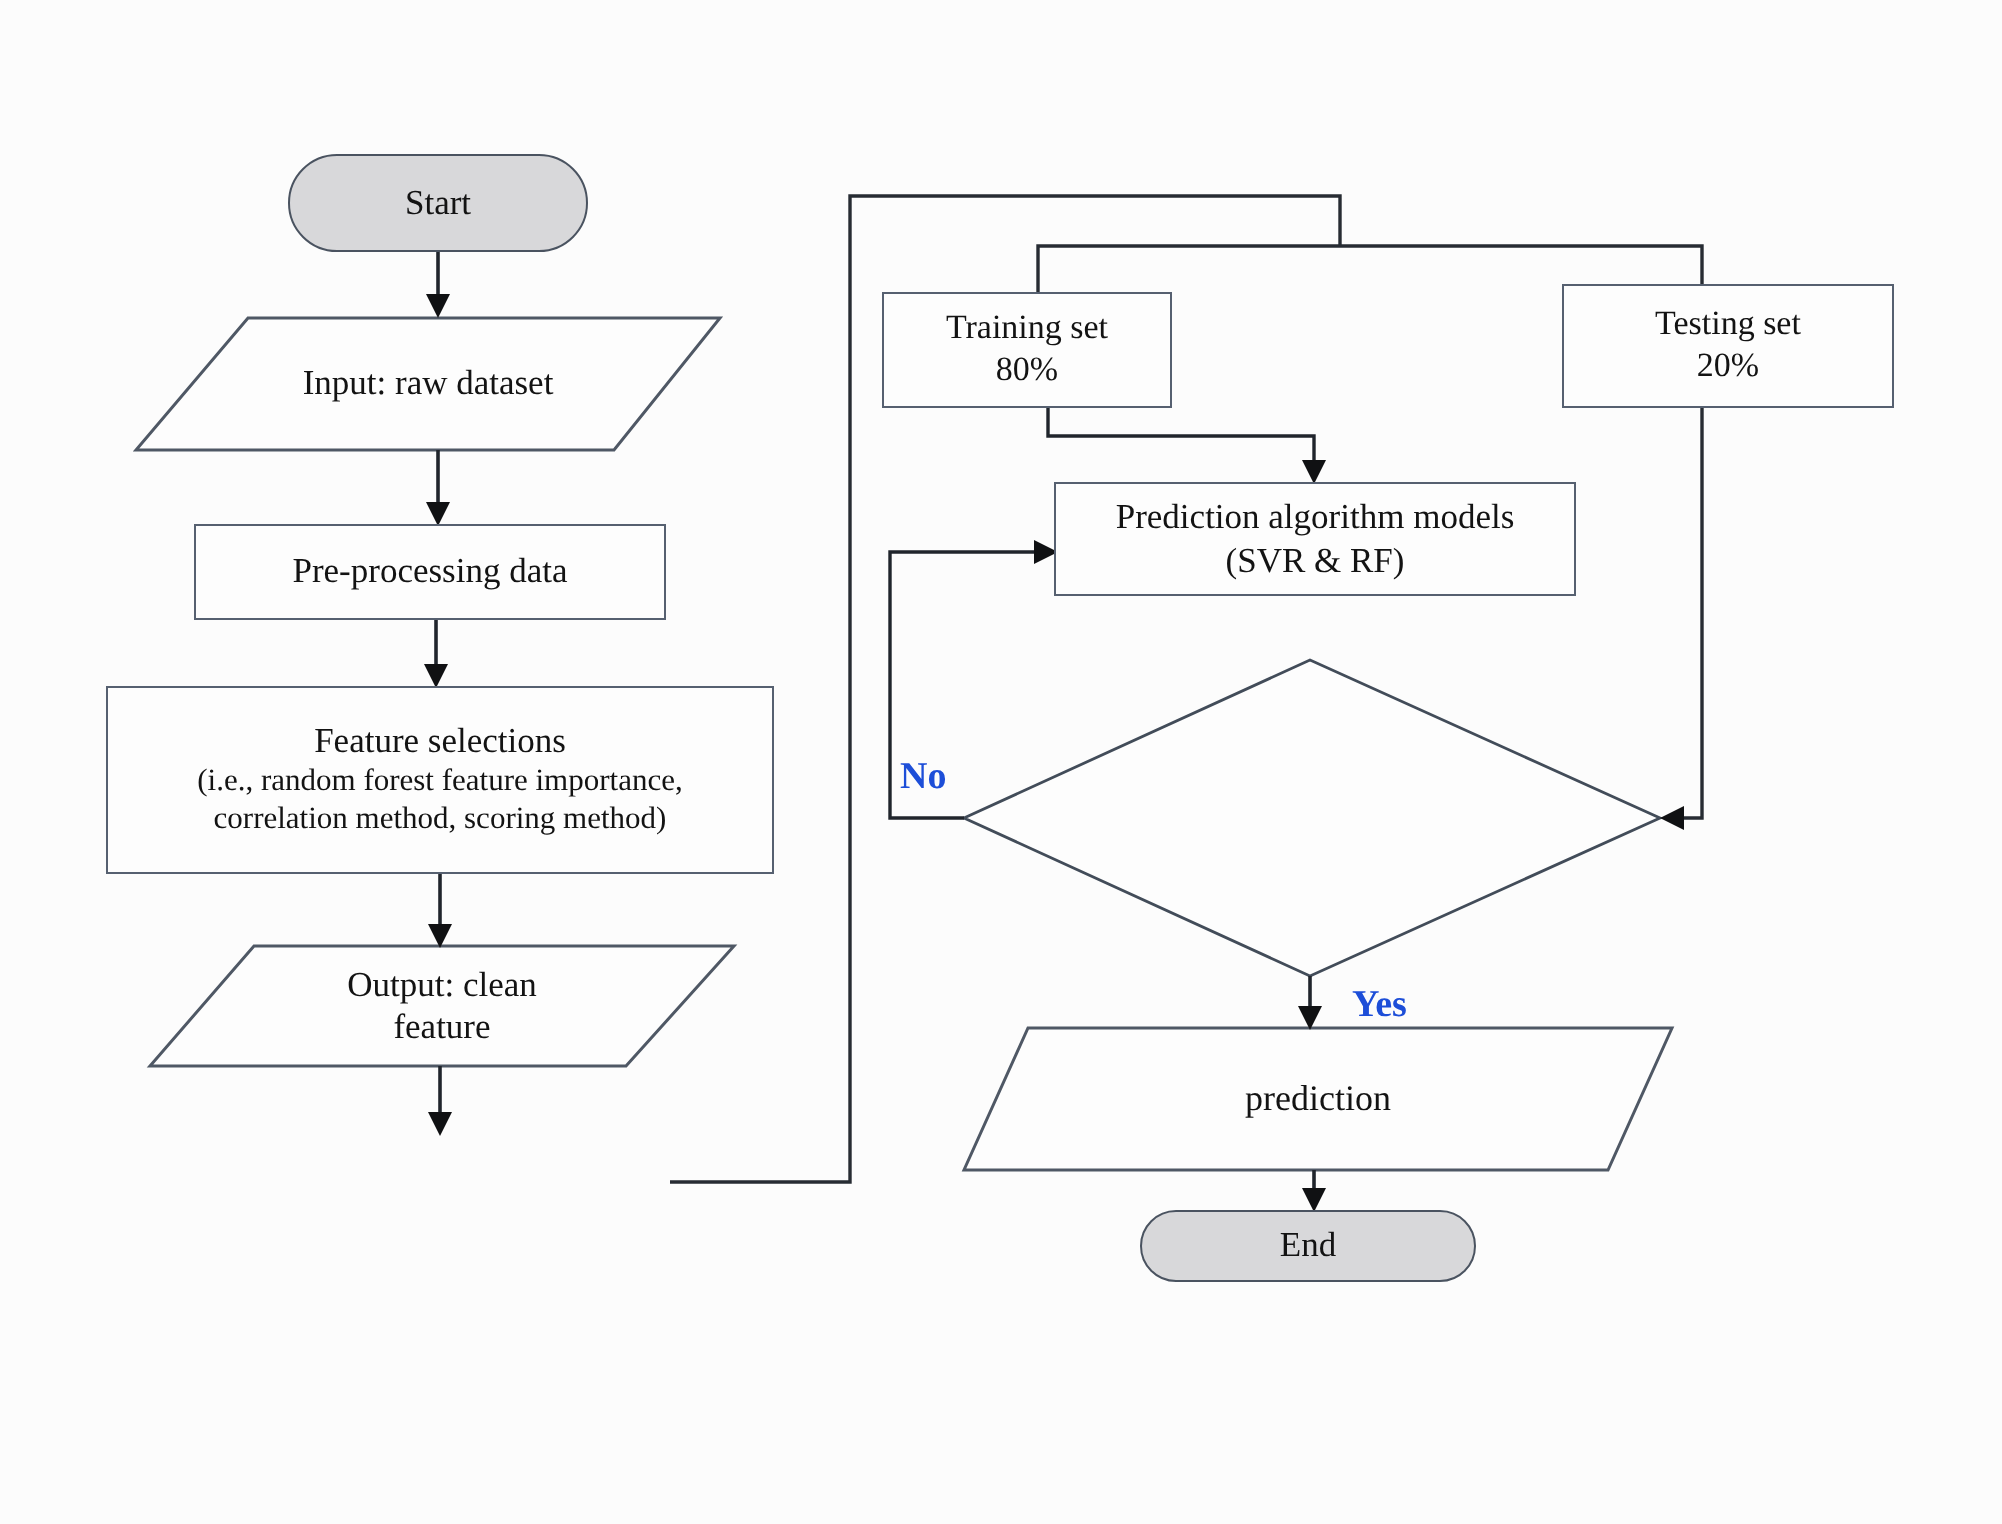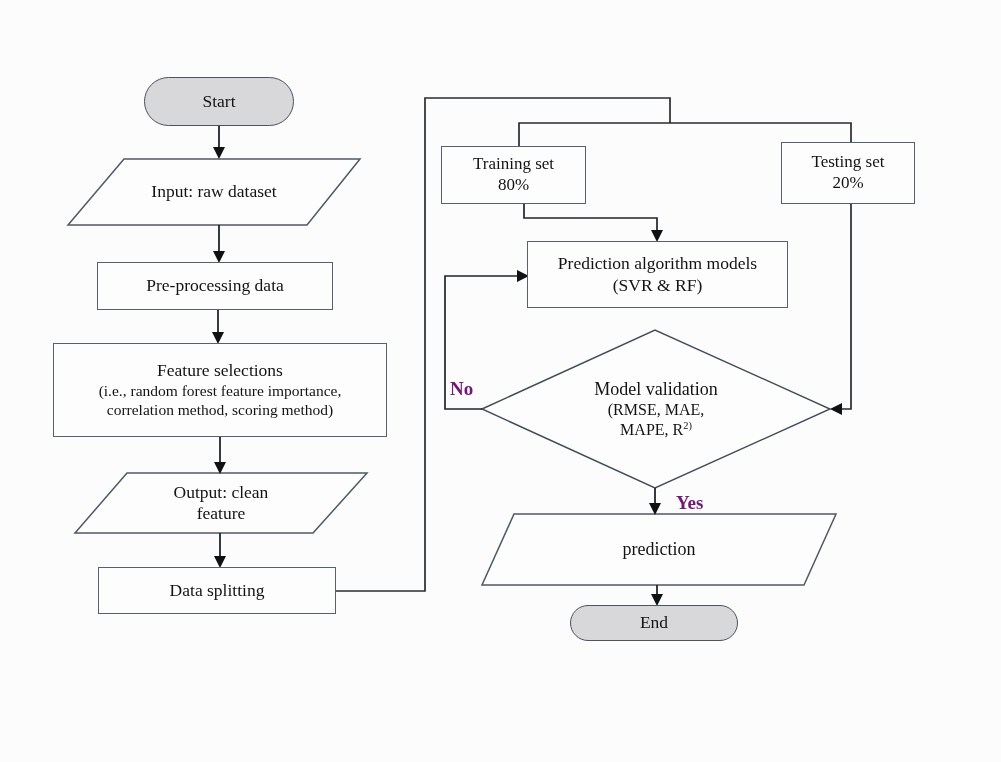--- a/index.html
+++ b/index.html
@@ -22,21 +22,21 @@
   .rect{background:#fdfdfd;border:1.7px solid #566070;}
   .stadium{background:#d8d8da;border:1.7px solid #4a5360;border-radius:26px;}
   .ghost{background:transparent;border:none;}
   .fs-main{font-size:17.5px;}
   .fs-sub{font-size:15.5px;}
   .fs-box{font-size:17px;}
   .fs-dia1{font-size:18px;}
   .fs-dia2{font-size:16px;}
   .fs-ml{font-size:18px;}
   .branch-label{
-    position:absolute;font-size:19px;font-weight:600;color:#701a75;
+    position:absolute;font-size:19px;font-weight:600;color:#1d4ed8;
   }
   sup{font-size:0.65em;line-height:0;}
 </style>
 </head>
 <body>
 
 <div class="canvas">
 
   <svg class="wires" width="1001" height="762" viewBox="0 0 1001 762">
 
@@ -86,44 +86,36 @@
 
   <div class="node rect" style="left:97px;top:262px;width:236px;height:48px;">
     <span class="fs-main">Pre-processing data</span>
   </div>
 
   <div class="node ghost" style="left:75px;top:473px;width:292px;height:60px;">
     <span class="fs-main">Output: clean</span>
     <span class="fs-main">feature</span>
   </div>
 
-  <div class="node rect" style="left:98px;top:567px;width:238px;height:47px;">
-    <span class="fs-main">Data splitting</span>
-  </div>
 
   <div class="node rect" style="left:441px;top:146px;width:145px;height:58px;">
     <span class="fs-box">Training set</span>
     <span class="fs-box">80%</span>
   </div>
 
-  <div class="node rect" style="left:781px;top:142px;width:134px;height:62px;">
+  <div class="node rect" style="left:781px;top:142px;width:166px;height:62px;">
     <span class="fs-box">Testing set</span>
     <span class="fs-box">20%</span>
   </div>
 
-  <div class="node rect" style="left:527px;top:241px;width:261px;height:67px;text-align:center;">
+  <div class="node rect" style="left:527px;top:241px;width:261px;height:57px;text-align:center;">
     <span class="fs-main">Prediction algorithm models</span>
     <span class="fs-main">(SVR &amp; RF)</span>
   </div>
 
-  <div class="node ghost" style="left:482px;top:330px;width:348px;height:158px;">
-    <span class="fs-dia1">Model validation</span>
-    <span class="fs-dia2">(RMSE, MAE,</span>
-    <span class="fs-dia2"><span>MAPE, R</span><sup>2)</sup></span>
-  </div>
 
   <div class="node ghost" style="left:482px;top:514px;width:354px;height:71px;">
     <span class="fs-ml">prediction</span>
   </div>
 
   <div class="node stadium" style="left:570px;top:605px;width:168px;height:36px;font-family:Liberation Serif, serif;">
     <span class="fs-main">End</span>
   </div>
 
   <div class="branch-label" style="left:450px;top:378px;">No</div>

